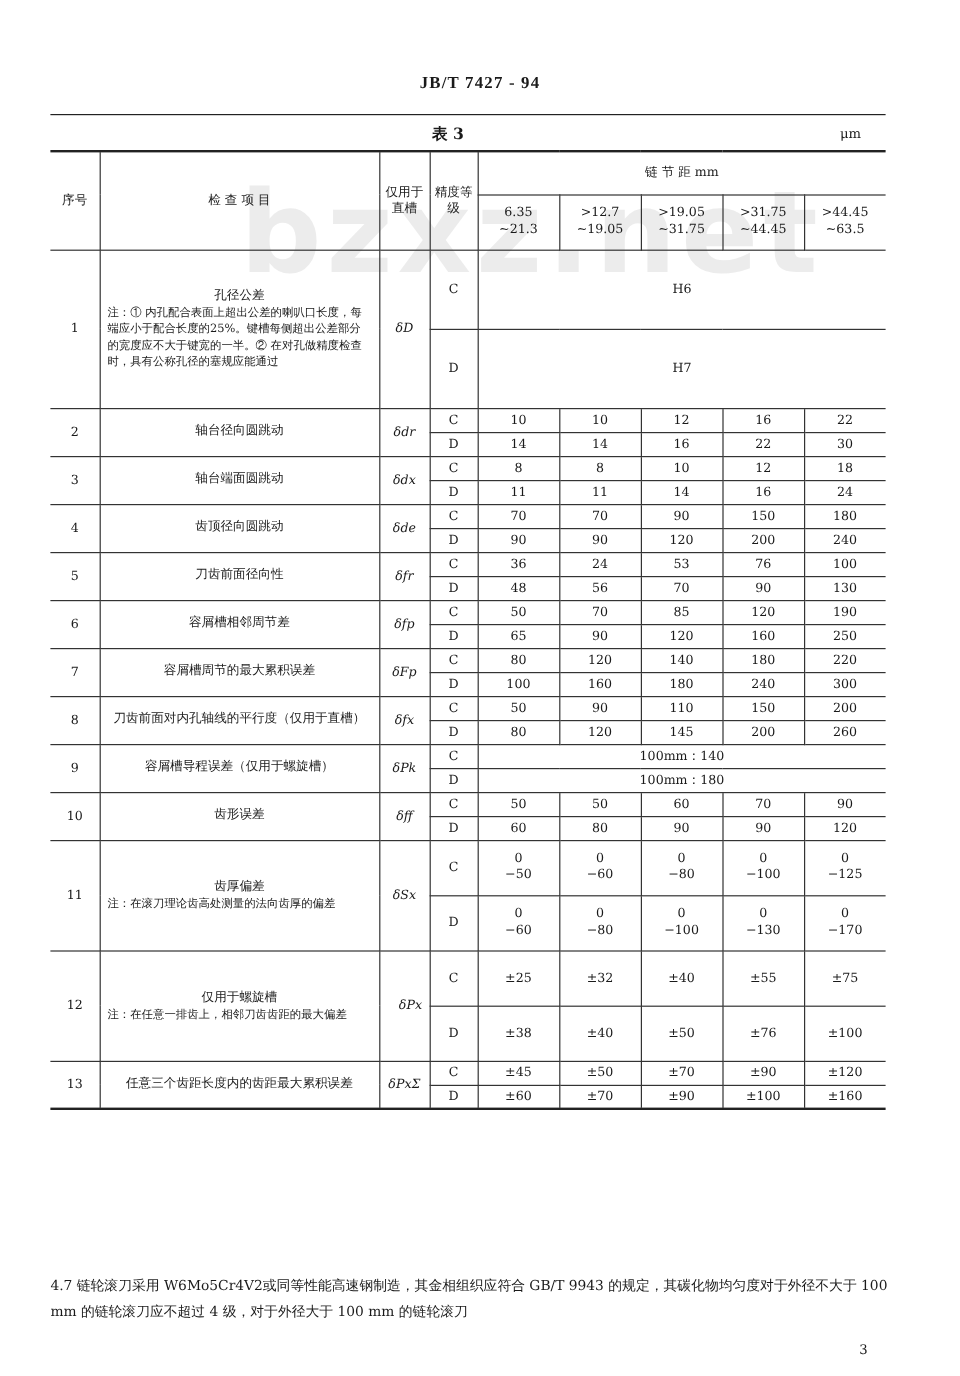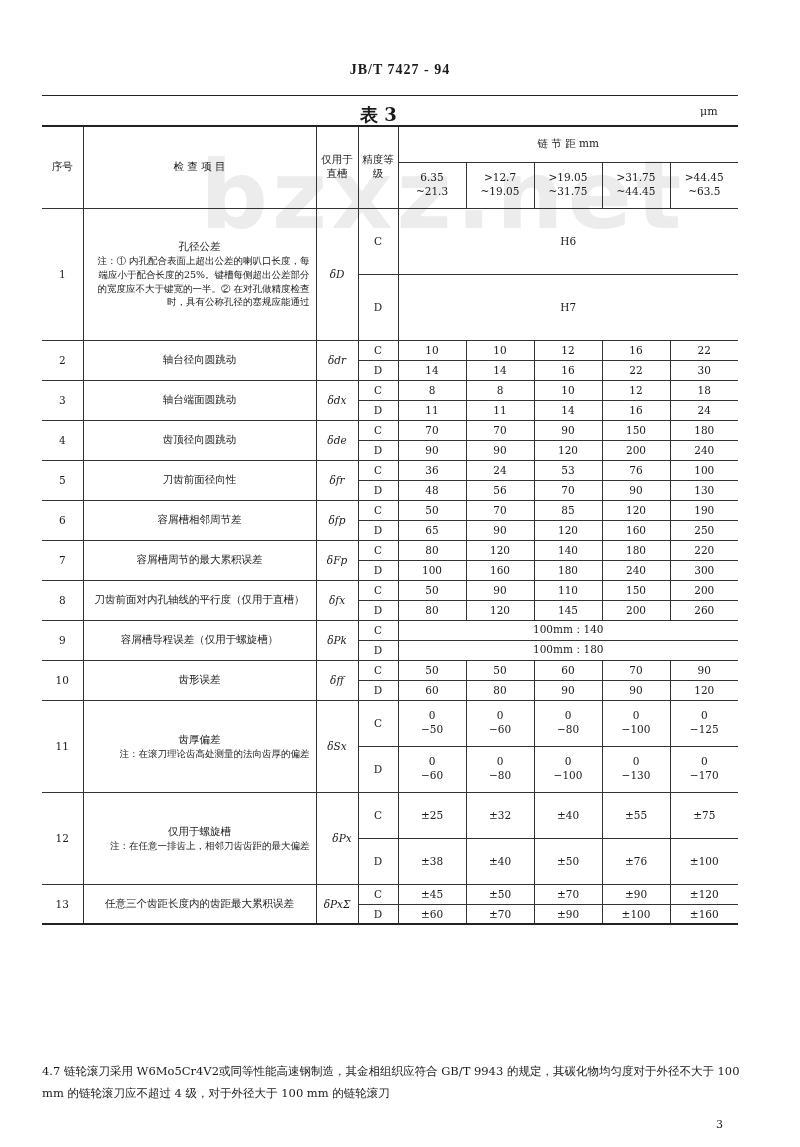--- a/index.html
+++ b/index.html
@@ -1,32 +1,32 @@
 <!DOCTYPE html>
 <html><head>
 <meta charset="utf-8">
 <style>
   html, body { margin: 0; padding: 0; background: #ffffff; }
   body { width: 800px; height: 1147px; position: relative; overflow: hidden;
          font-family: "DejaVu Serif", "Liberation Serif", serif; color: #1a1a1a; }
   .std-header { position: absolute; top: 62px; left: 0; width: 800px; text-align: center;
                 font-family: "Liberation Serif", serif; font-weight: bold; font-size: 14px; letter-spacing: 1px; }
   .top-rule { position: absolute; top: 95px; left: 42px; width: 696px; height: 0; border-top: 1.5px solid #222; }
-  .table-title { position: absolute; top: 103px; left: 360px; font-size: 18px; font-weight: bold; }
+  .table-title { position: absolute; top: 103px; left: 360px; font-size: 13px; font-weight: bold; }
   .table-unit { position: absolute; top: 105px; left: 700px; font-size: 11px; }
   table.spec { position: absolute; top: 125px; left: 42px; width: 696px; border-collapse: collapse;
                font-size: 10.5px; table-layout: fixed; }
   table.spec td, table.spec th { border: 1px solid #333; text-align: center; vertical-align: middle;
                padding: 0 2px; font-weight: normal; }
   table.spec { border-top: 2px solid #222; border-bottom: 2px solid #222; }
   table.spec tr > :first-child { border-left: none; }
   table.spec tr > :last-child { border-right: none; }
   .item-cell { text-align: left !important; padding: 2px 6px !important; line-height: 1.45; }
   .item-title { display: block; text-align: center; }
-  .item-note { display: block; font-size: 9.5px; text-align: right; }
+  .item-note { display: block; font-size: 9.5px; }
   .stack { display: block; line-height: 1.3; }
   .hdr { height: 36px; }
   .footer-text { position: absolute; top: 1060px; left: 42px; width: 700px; font-size: 11.5px; line-height: 22px; }
   .page-num { position: absolute; top: 1118px; left: 716px; font-size: 11px; }
   .watermark { position: absolute; top: 140px; left: 200px; font-family: "DejaVu Sans", sans-serif;
                font-size: 95px; font-weight: bold; color: rgba(200,200,200,0.35); letter-spacing: 4px; pointer-events: none; }
 </style>
 </head>
 <body>
 

